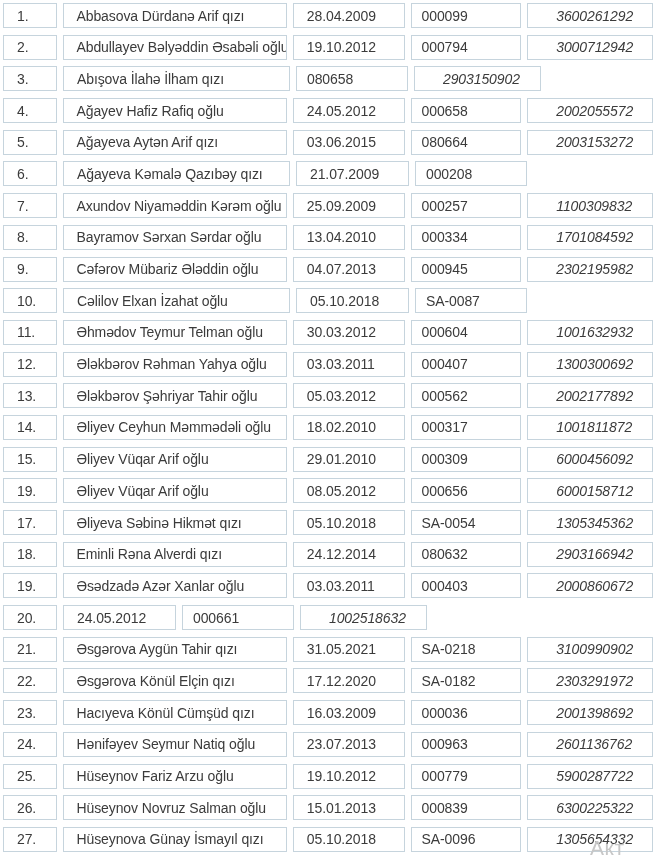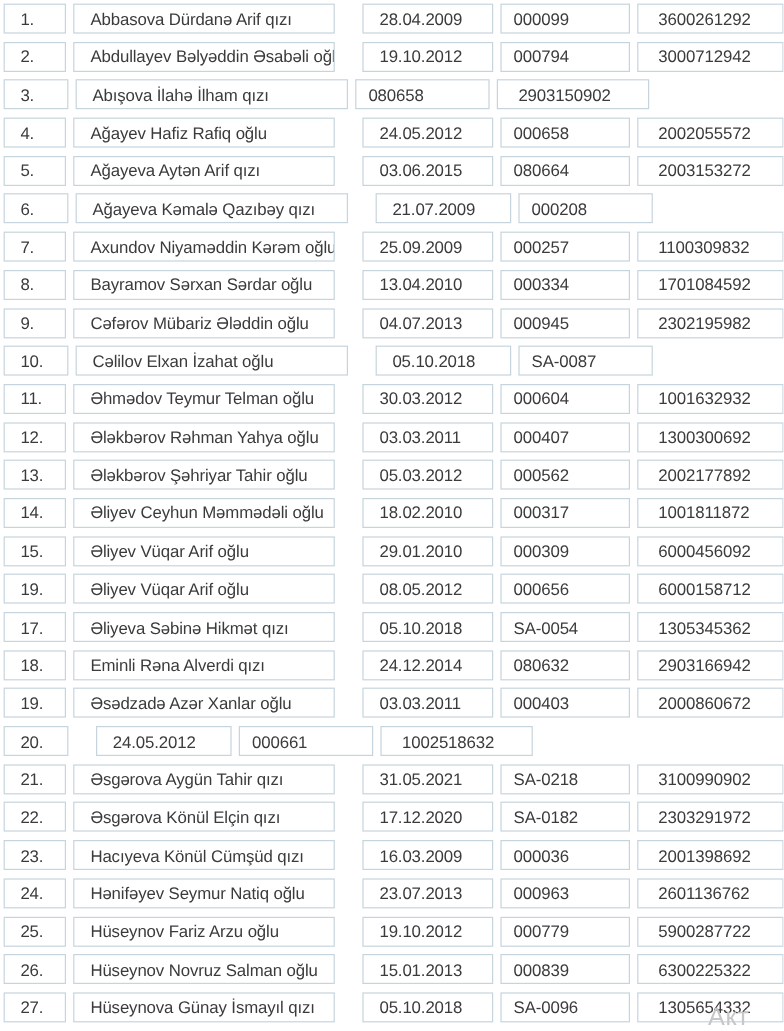--- a/index.html
+++ b/index.html
@@ -26,23 +26,23 @@
     display: flex;
     align-items: center;
     font-size: 14px;
     color: #3b3b3b;
     letter-spacing: -0.1px;
     white-space: nowrap;
     overflow: hidden;
   }
   .cell-num  { width: 54px;  padding-left: 13px; }
   .cell-name { width: 227px; padding-left: 13px; }
-  .cell-date { width: 113px; padding-left: 13px; margin-left: 17px; }
+  .cell-date { width: 113px; padding-left: 13px; }
   .cell-code { width: 112px; padding-left: 10px; }
-  .cell-pin  { width: 127px; padding-left: 17px; }
+  .cell-pin  { width: 127px; padding-left: 28px; font-style: italic; }
   .watermark {
     position: absolute;
     left: 590px;
     top: 836px;
     font-size: 21px;
     color: #c7c7c7;
     letter-spacing: 0.5px;
     white-space: nowrap;
     user-select: none;
   }

